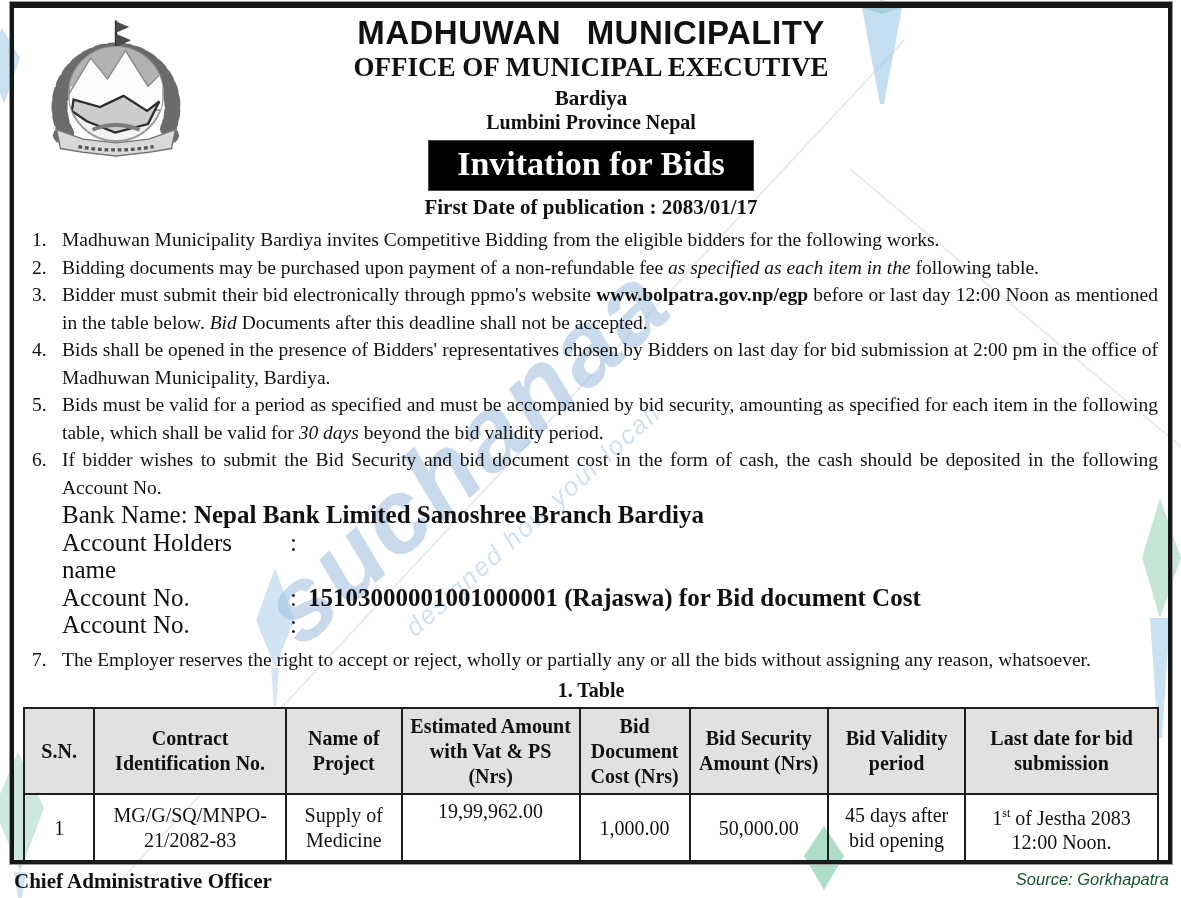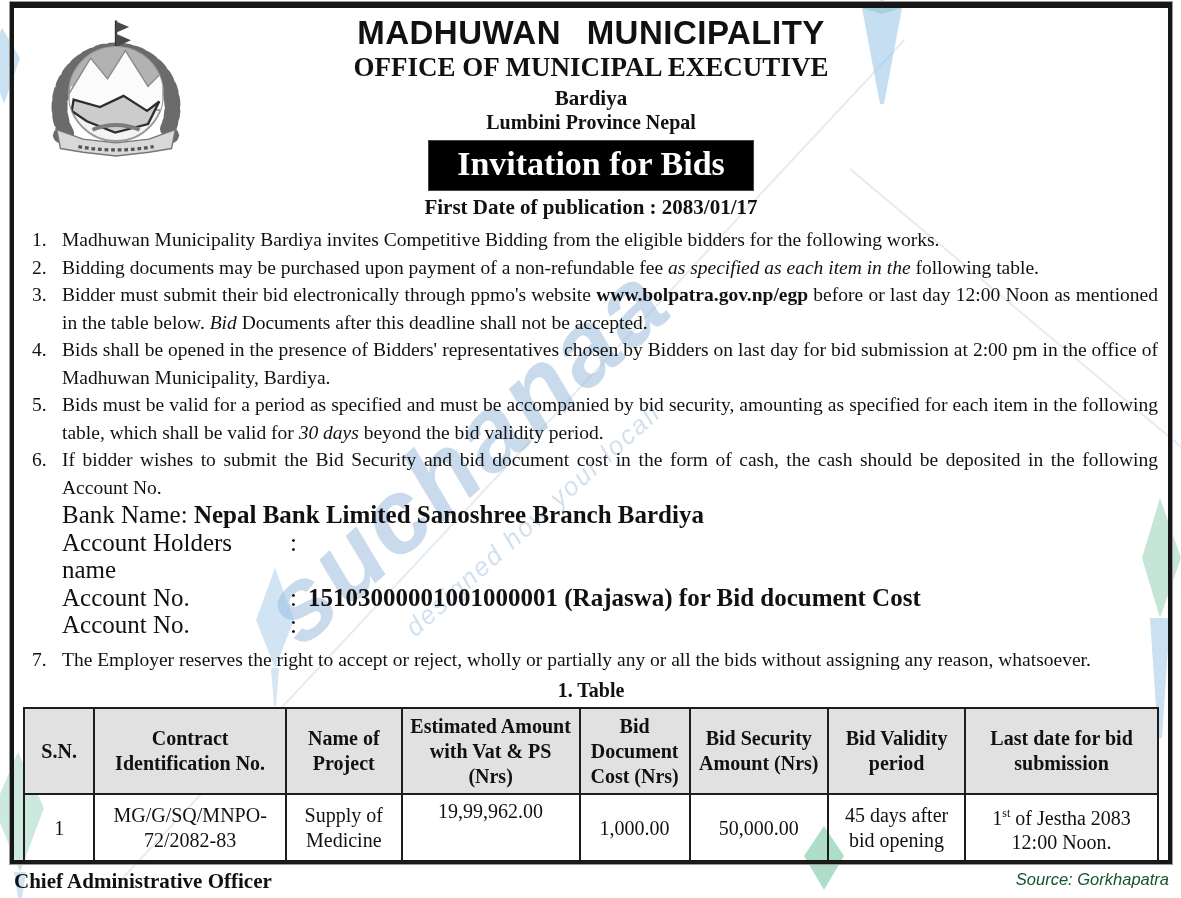--- a/index.html
+++ b/index.html
@@ -199,21 +199,21 @@
           <th>Bid Security Amount (Nrs)</th>
           <th>Bid Validity period</th>
           <th>Last date for bid submission</th>
         </tr>
       </thead>
       <tbody>
         <tr>
           <td>1</td>
           <td>
             <div>MG/G/SQ/MNPO-</div>
-            <div>72/2082-83</div>
+            <div>21/2082-83</div>
           </td>
           <td>
             <div>Supply of</div>
             <div>Medicine</div>
           </td>
           <td class="vtop">19,99,962.00</td>
           <td>1,000.00</td>
           <td>50,000.00</td>
           <td>
             <div>45 days after</div>

